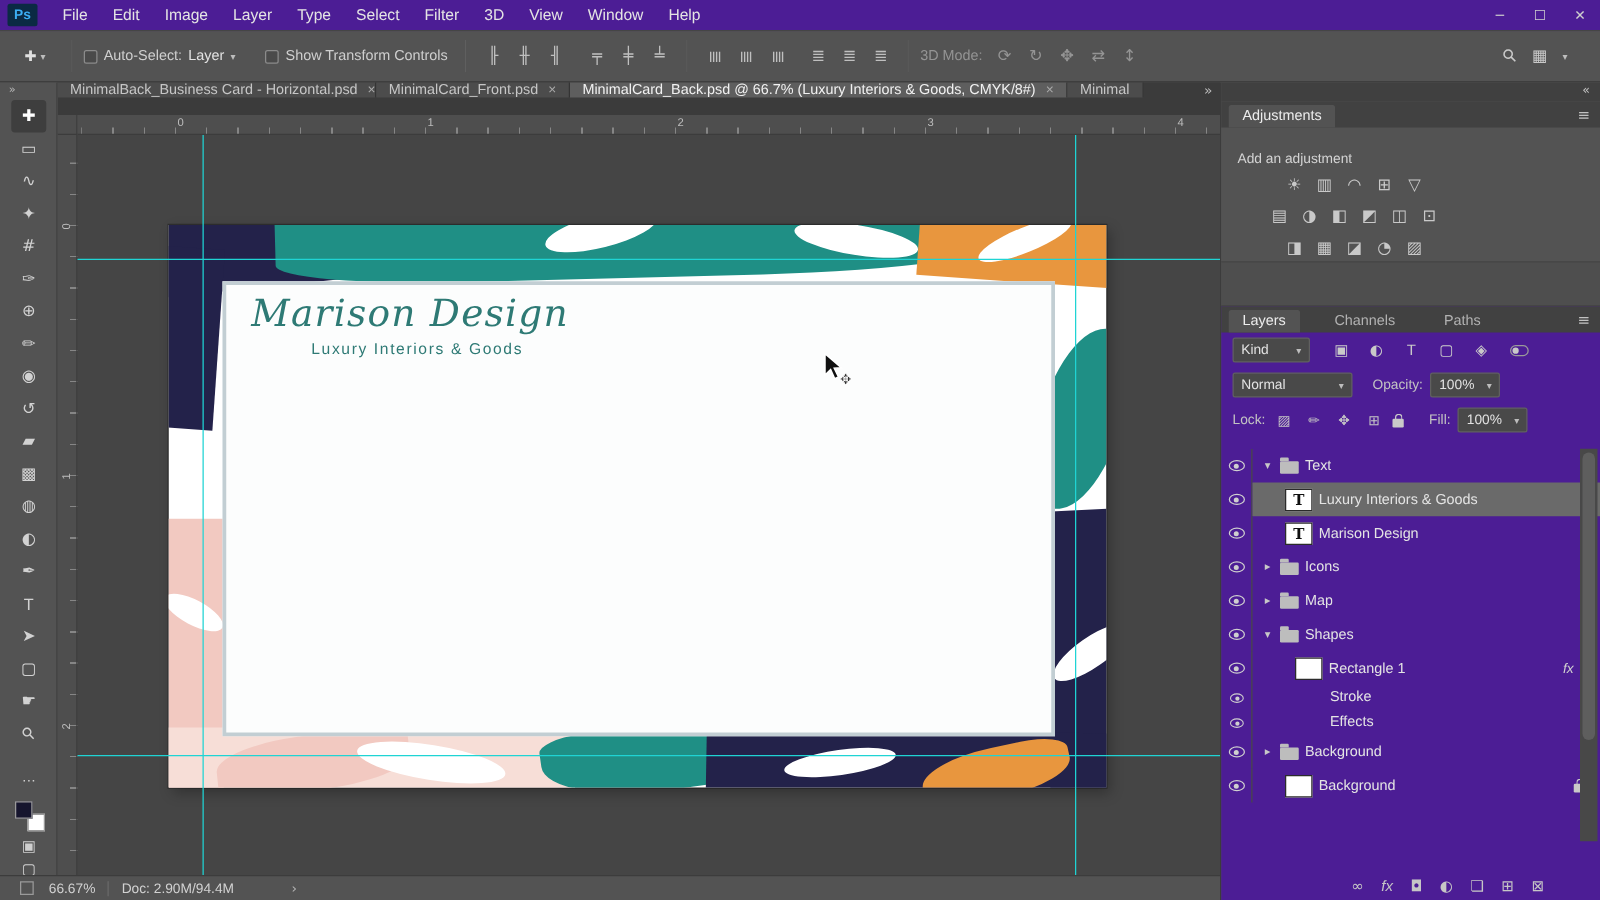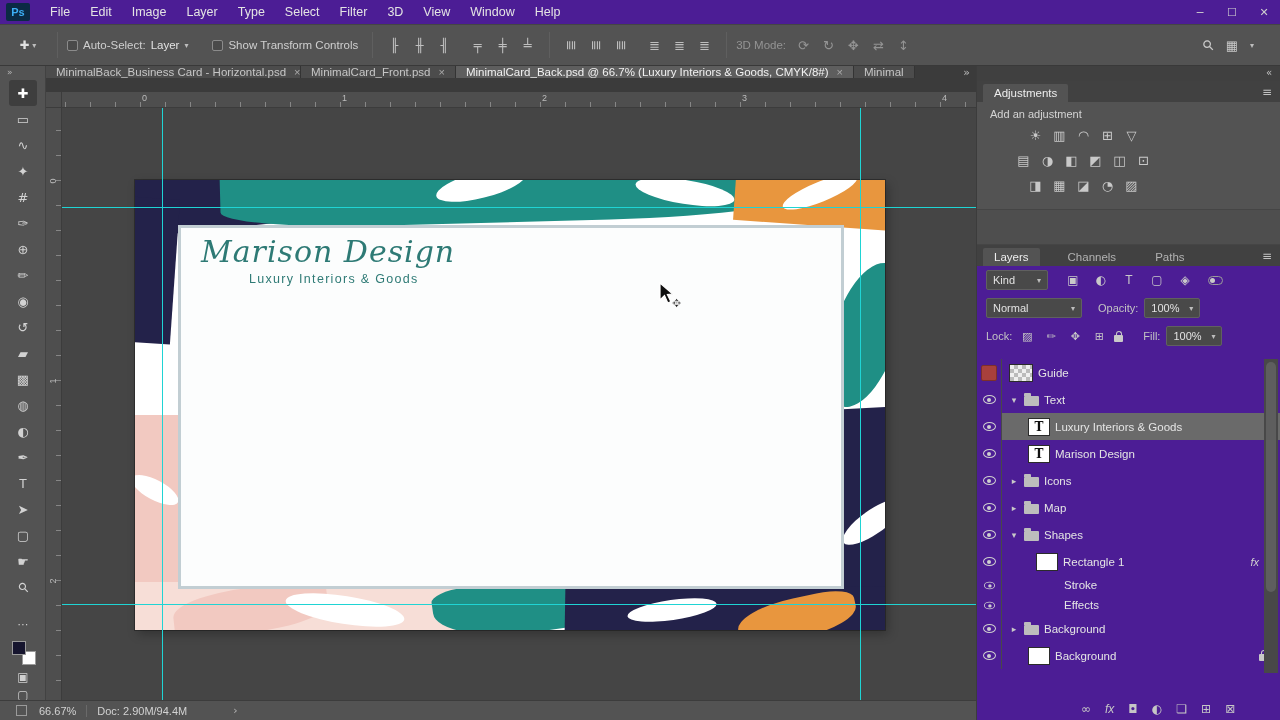--- a/index.html
+++ b/index.html
@@ -69,21 +69,21 @@
   
   .rightdock{position:absolute;left:976px;top:66px;width:304px;height:654px;background:#535353;border-left:1px solid #3c3c3c}
   .dockstrip{position:absolute;left:0;top:0;width:100%;height:15px;background:#404040}
   .dockchev{position:absolute;right:8px;top:1px;font-size:10px;color:#c2c2c2}
   .ptabbar{height:21px;background:#414141;display:flex;align-items:flex-end;gap:17px;padding-left:6px}
   .ptab{padding:3px 11px 3px;font-size:11.5px;color:#b2b2b2;border-radius:2px 2px 0 0}
   .ptab.active{background:#535353;color:#ededed}
   .pmenu{margin-left:auto;color:#c2c2c2;padding:0 8px 3px 0;font-size:12px}
 
   .adjpanel{position:absolute;left:0;top:15px;width:100%;height:128px;background:#535353}
-  .adjsub{padding:6px 0 3px 13px;font-size:11px;color:#d4d4d4}
+  .adjsub{padding:19px 0 3px 13px;font-size:11px;color:#d4d4d4}
   .adjrow{display:flex;gap:3px;padding-left:48px;height:25px;align-items:center}
   .adjrow.r2{padding-left:36px}
   .adjico{width:21px;height:21px;display:flex;align-items:center;justify-content:center;color:#c9c9c9;font-size:13px}
 
   .dockgap{position:absolute;left:0;top:143px;width:100%;height:36px;background:#4e4e4e;border-top:1px solid #454545;border-bottom:1px solid #454545}
 
   .layerspanel{position:absolute;left:0;top:179px;width:100%;bottom:0;background:#4c1d95}
   .prow{display:flex;align-items:center;padding:0 9px;gap:6px;height:28px}
   .dd{height:20px;background:#494949;border:1px solid #606060;border-radius:2px;display:flex;align-items:center;justify-content:space-between;gap:6px;padding:0 6px;font-size:11px;color:#e2e2e2}
   .plabel{font-size:11px;color:#c3c3c3;white-space:nowrap}
@@ -377,29 +377,20 @@
         <span class="lock-i" style="margin:4px 0 0 0"></span>
         <span class="plabel" style="margin-left:14px">Fill:</span>
         <div class="dd" style="width:56px">
           <span>100%</span>
           <span class="caret icon">▾</span>
         </div>
       </div>
 
       <div class="llist">
 
-        <div class="lrow">
-          <span class="eyec">
-              <span class="redlabel"></span>
-            </span>
-          <div class="lcon">
-            <span class="checker"></span>
-            <span class="lname">Guide</span>
-          </div>
-        </div>
 
         <div class="lrow">
           <span class="eyec">
               <span class="eye-i"></span>
             </span>
           <div class="lcon">
             <span class="disc icon">▾</span>
             <span class="folder-i"></span>
             <span class="lname">Text</span>
           </div>

